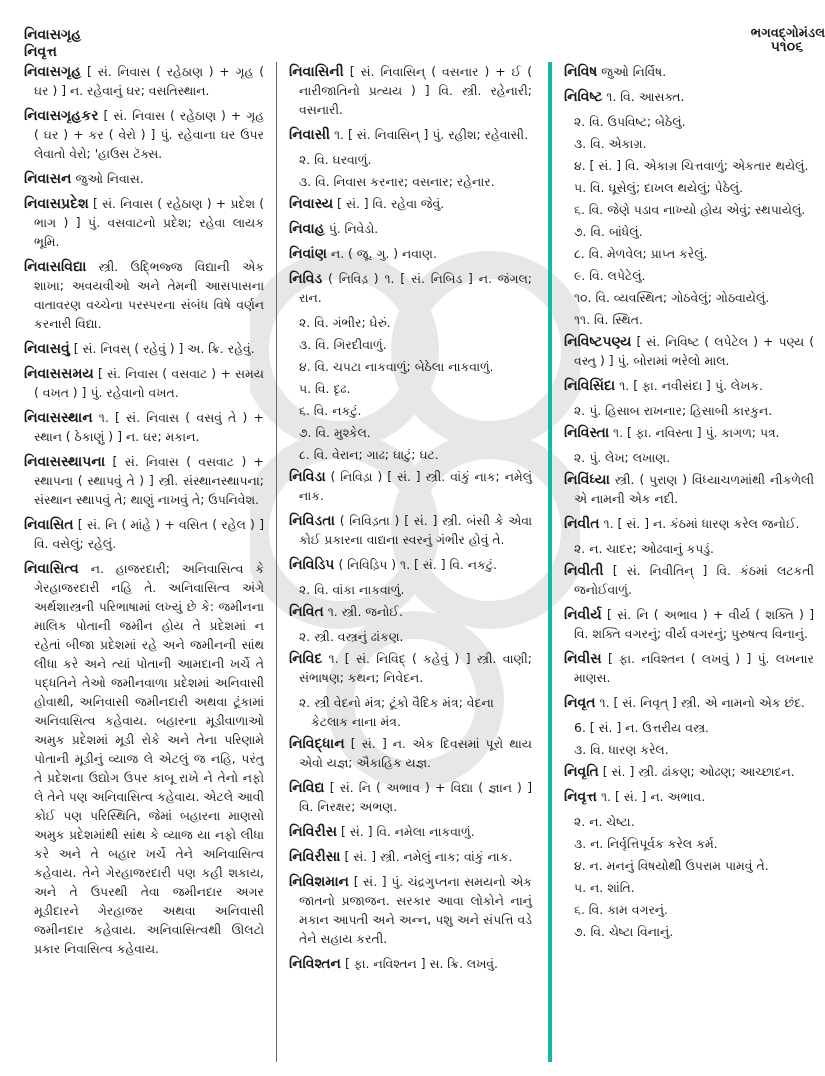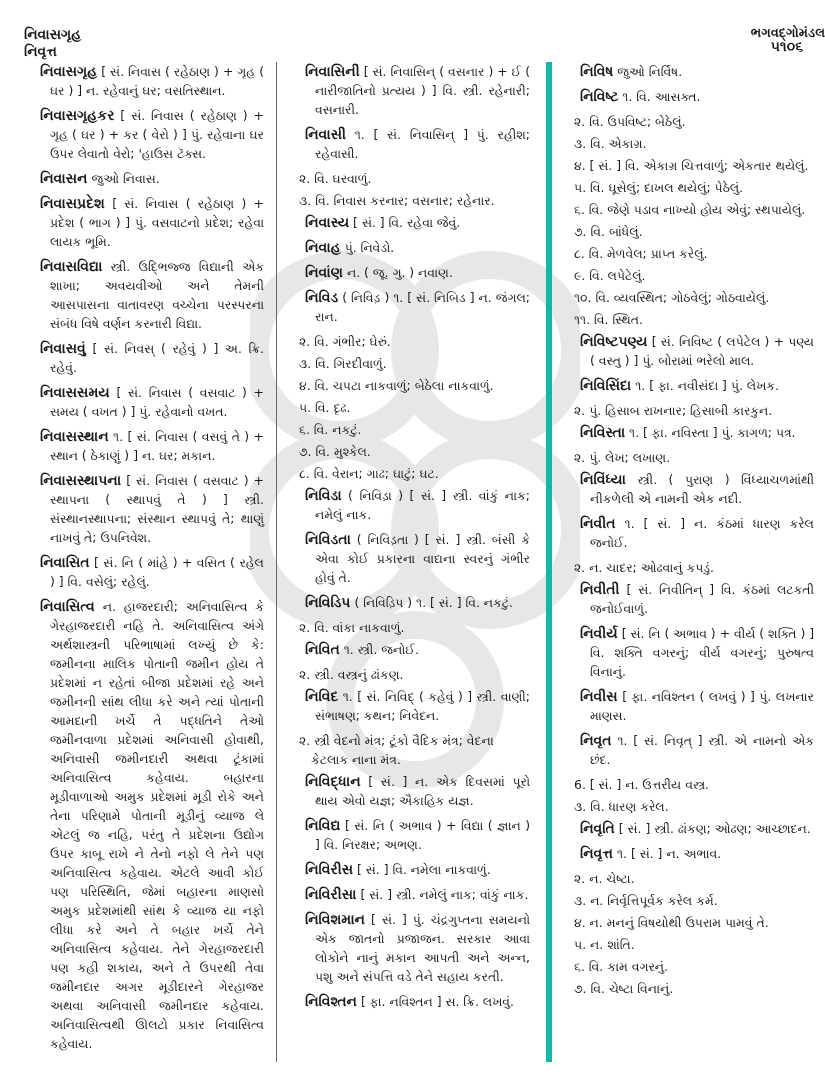--- a/index.html
+++ b/index.html
@@ -65,24 +65,24 @@
       height: 1000px;
       display: flex;
     }
     .col {
       box-sizing: border-box;
       font-size: 12.4px;
       line-height: 19px;
       overflow: hidden;
     }
     .col-1 { width: 252px; padding-right: 12px; }
-    .col-2 { width: 276px; padding: 0 16px 0 12px; border-left: 1px solid #666; border-right: 6px solid #14b8a6; }
+    .col-2 { width: 276px; padding: 0 16px 0 12px; border-left: 1px solid #666; border-right: 4px solid #14b8a6; }
     .col-3 { width: 262px; padding-left: 12px; }
     .entry {
-      margin: 0 0 6px 16px;
+      margin: 0 0 6px 0;
       padding-left: 10px;
       text-indent: -10px;
       text-align: justify;
     }
     .hw {
       font-weight: bold;
       font-size: 14px;
     }
     .sense {
       margin: 0 0 3px 0;

